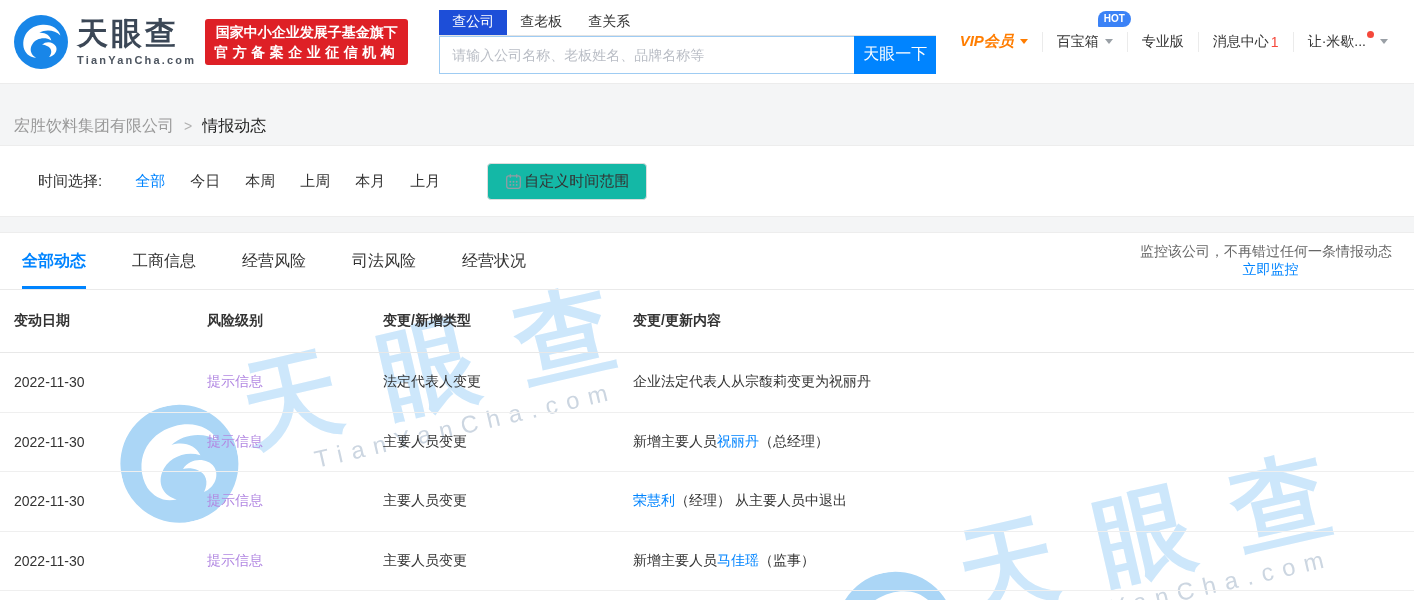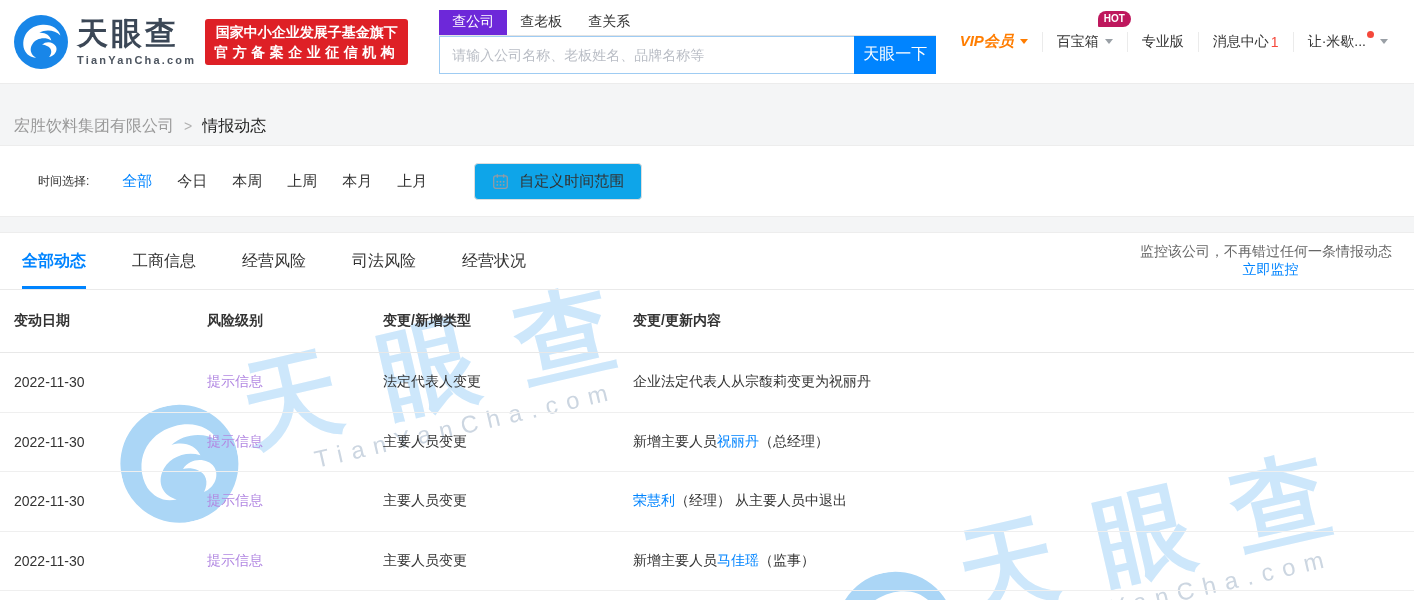--- a/index.html
+++ b/index.html
@@ -22,21 +22,21 @@
   .logo-cn { font-size:31px; font-weight:bold; color:#3b4756; letter-spacing:3px; line-height:1; }
   .logo-en { font-size:11px; color:#4d5560; letter-spacing:2.2px; font-weight:bold; margin-top:5px; }
   .cert-badge {
     margin-left:9px; background:#de2026; color:#fff; border-radius:3px;
     font-size:14px; font-weight:bold; line-height:20px; padding:3px 9px; text-align:center;
   }
   .cert-line2 { letter-spacing:4.5px; }
   .search { margin-left:31px; width:497px; }
   .search-tabs { display:flex; border-bottom:1px solid #e3e3e3; width:100%; }
   .stab { font-size:14px; color:#333; padding:3px 13px 4px; cursor:pointer; }
-  .stab.active { background:#6d28d9; color:#fff; }
+  .stab.active { background:#1d4ed8; color:#fff; }
   .search-row { display:flex; }
   .search-input {
     flex:1; height:38px; border:1px solid #9fccf3; border-right:none;
     padding:0 12px; font-size:14px; outline:none; color:#333;
     font-family:inherit;
   }
   .search-input::placeholder { color:#b9bdc5; }
   .search-btn {
     width:82px; height:38px; background:#0084ff; color:#fff; border:none;
     font-size:16px; cursor:pointer; font-family:inherit;
@@ -49,21 +49,21 @@
   .nav-item + .nav-item { border-left:1px solid #ebebeb; }
   .vip { color:#ff7d00; font-weight:bold; font-style:italic; font-size:15px; }
   .caret {
     width:0; height:0; display:inline-block; margin-left:6px;
     border-left:4px solid transparent; border-right:4px solid transparent;
     border-top:5px solid #9aa0a6;
   }
   .caret-orange { border-top-color:#ff7d00; }
   .hot-badge {
     position:absolute; top:-21px; right:-4px;
-    background:#be185d; color:#fff; font-size:10px; font-weight:bold;
+    background:#3b82f6; color:#fff; font-size:10px; font-weight:bold;
     padding:2px 6px; border-radius:8px 8px 8px 1px; line-height:1.2;
   }
   .msg-count { color:#f5483b; margin-left:2px; }
   .red-dot {
     width:7px; height:7px; background:#f5483b; border-radius:50%;
     display:inline-block; position:relative; top:-7px; margin-left:1px;
   }
   
   .breadcrumb {
     position:absolute; top:96px; left:0; right:0; height:60px;
@@ -71,26 +71,26 @@
   }
   .bc-company { color:#999; cursor:pointer; }
   .bc-sep { color:#b0b0b0; margin:0 10px; font-size:14px; }
   .bc-current { color:#222; }
   
   .time-card {
     position:absolute; top:145px; left:0; right:0; height:72px;
     background:#fff; border-top:1px solid #ededed; border-bottom:1px solid #ededed;
     display:flex; align-items:center; padding-left:38px;
   }
-  .tf-label { font-size:12px; color:#333; margin-right:33px; }
+  .tf-label { font-size:15px; color:#333; margin-right:33px; }
   .tf-opt { font-size:15px; color:#333; margin-right:25px; cursor:pointer; }
   .tf-opt.active { color:#0084ff; }
   .tf-custom {
     margin-left:22px; height:37px; border:1px solid #ddd; border-radius:4px;
-    background:#0ea5e9; display:flex; align-items:center; gap:10px; padding:0 17px;
+    background:#14b8a6; display:flex; align-items:center; gap:2px; padding:0 17px;
     font-size:15px; color:#333; cursor:pointer; font-family:inherit;
   }
   
   .main-card {
     position:absolute; top:232px; left:0; right:0; height:368px;
     background:#fff; border-top:1px solid #ededed; overflow:hidden;
   }
   .tabbar {
     display:flex; align-items:center; height:57px;
     border-bottom:1px solid #eaeaea; padding:0 22px; position:relative; z-index:2;

